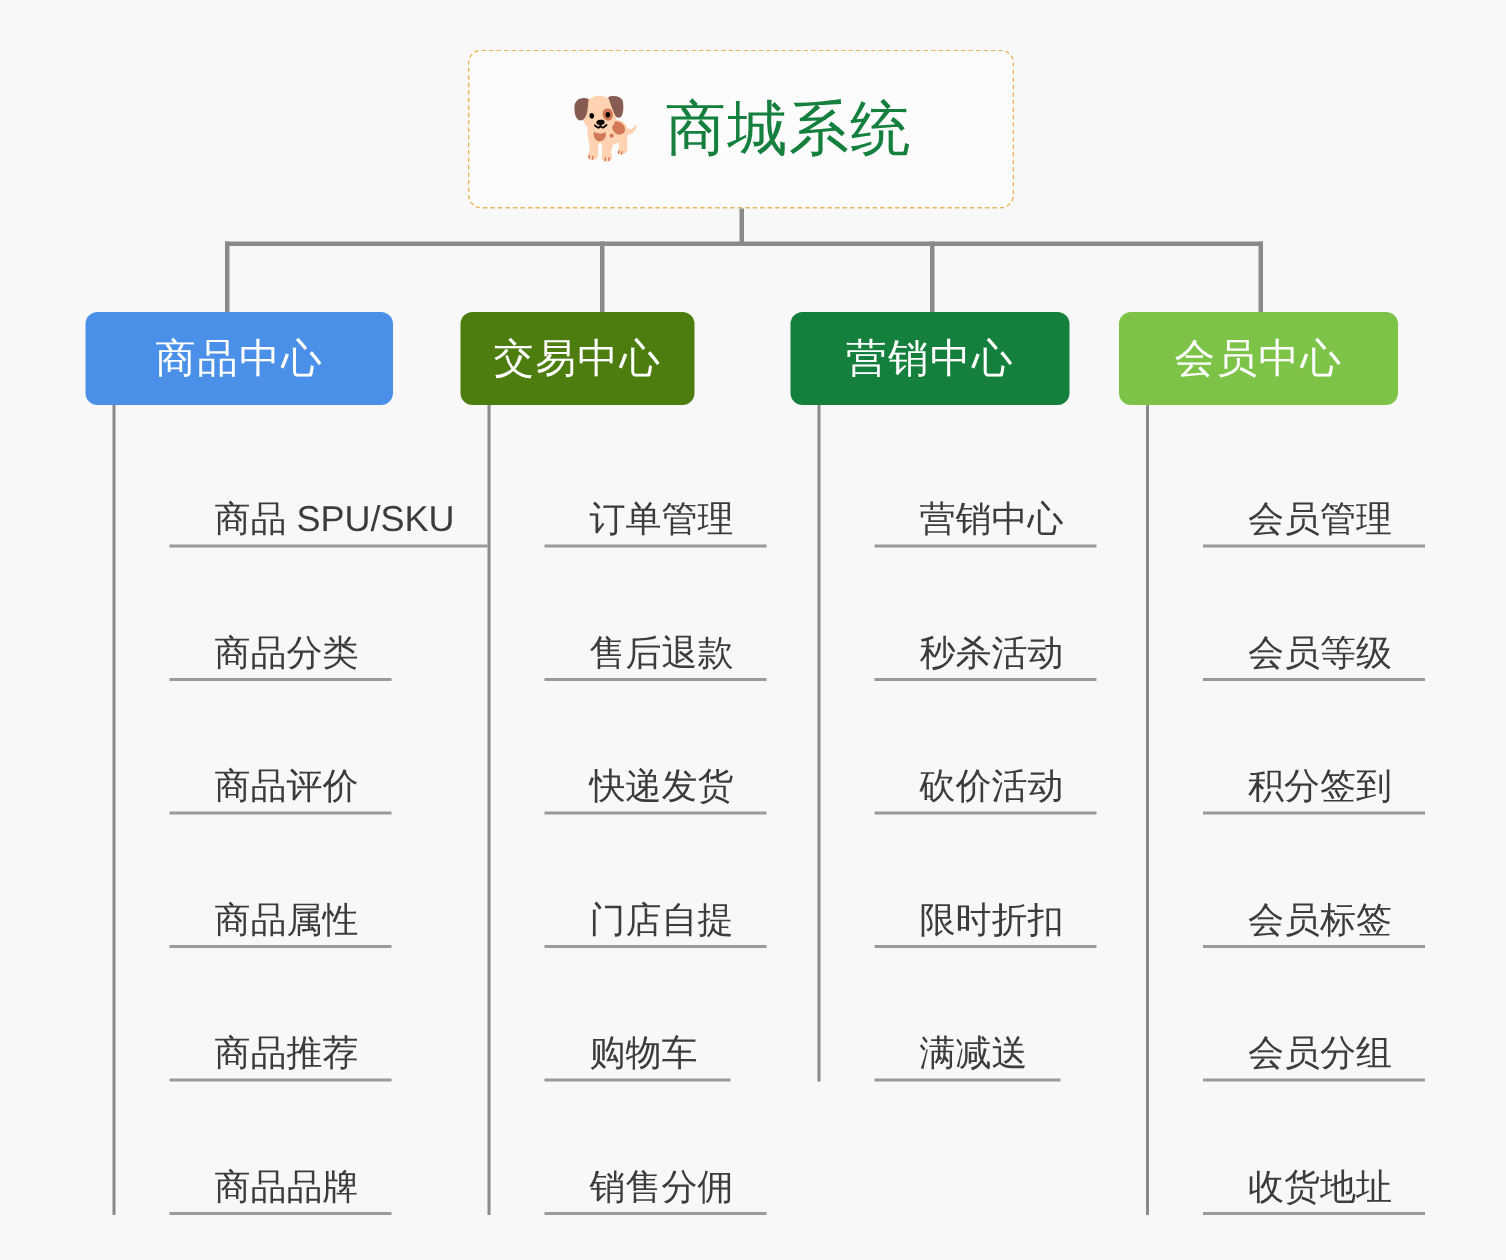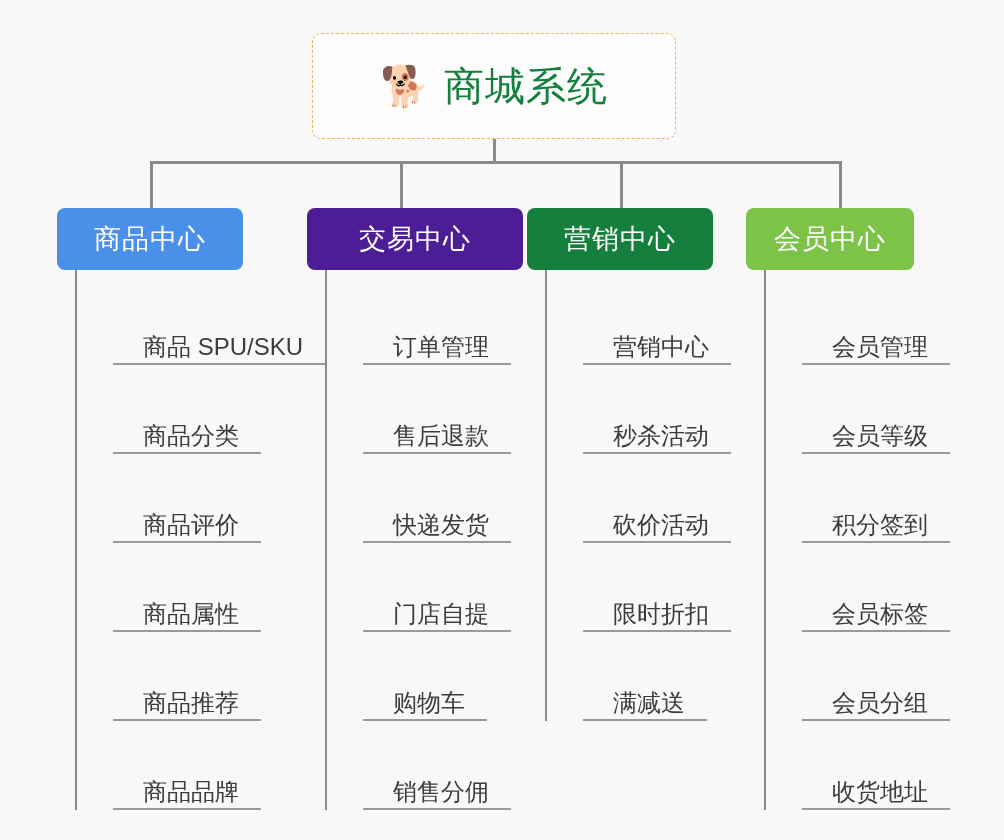--- a/index.html
+++ b/index.html
@@ -127,21 +127,21 @@
   </div>
 
   <div class="conn conn-stem" style="background: rgb(138, 138, 138);"></div>
   <div class="conn conn-bus" style="background: rgb(138, 138, 138);"></div>
   <div class="conn conn-drop" style="left: 150px; background: rgb(138, 138, 138);"></div>
   <div class="conn conn-drop" style="left: 400px; background: rgb(138, 138, 138);"></div>
   <div class="conn conn-drop" style="left: 620px; background: rgb(138, 138, 138);"></div>
   <div class="conn conn-drop" style="left: 839px; background: rgb(138, 138, 138);"></div>
 
   <div class="column" style="left:57px">
-    <div class="cat-header" style="width: 186px; background: rgb(74, 144, 232);">
+    <div class="cat-header" style="width: 205px; background: rgb(74, 144, 232);">
       <span>商品中心</span>
     </div>
     <div class="leaf-list">
       <div class="leaf-row"><div class="leaf-item">
             <span class="leaf-label">商品 SPU/SKU</span>
           </div></div>
       <div class="leaf-row"><div class="leaf-item">
             <span class="leaf-label">商品分类</span>
           </div></div>
       <div class="leaf-row"><div class="leaf-item">
@@ -153,21 +153,21 @@
       <div class="leaf-row"><div class="leaf-item">
             <span class="leaf-label">商品推荐</span>
           </div></div>
       <div class="leaf-row"><div class="leaf-item">
             <span class="leaf-label">商品品牌</span>
           </div></div>
     </div>
   </div>
 
   <div class="column" style="left:307px">
-    <div class="cat-header" style="width: 216px; background: #4c1d95;">
+    <div class="cat-header" style="width: 156px; background: #4d7c0f;">
       <span>交易中心</span>
     </div>
     <div class="leaf-list">
       <div class="leaf-row"><div class="leaf-item">
             <span class="leaf-label">订单管理</span>
           </div></div>
       <div class="leaf-row"><div class="leaf-item">
             <span class="leaf-label">售后退款</span>
           </div></div>
       <div class="leaf-row"><div class="leaf-item">
@@ -202,21 +202,21 @@
       <div class="leaf-row"><div class="leaf-item">
             <span class="leaf-label">限时折扣</span>
           </div></div>
       <div class="leaf-row"><div class="leaf-item">
             <span class="leaf-label">满减送</span>
           </div></div>
     </div>
   </div>
 
   <div class="column" style="left:746px">
-    <div class="cat-header" style="width: 168px; background: rgb(125, 195, 72); justify-content: center;">
+    <div class="cat-header" style="width: 186px; background: rgb(125, 195, 72); justify-content: center;">
       <span>会员中心</span>
     </div>
     <div class="leaf-list">
       <div class="leaf-row"><div class="leaf-item">
             <span class="leaf-label">会员管理</span>
           </div></div>
       <div class="leaf-row"><div class="leaf-item">
             <span class="leaf-label">会员等级</span>
           </div></div>
       <div class="leaf-row"><div class="leaf-item">

